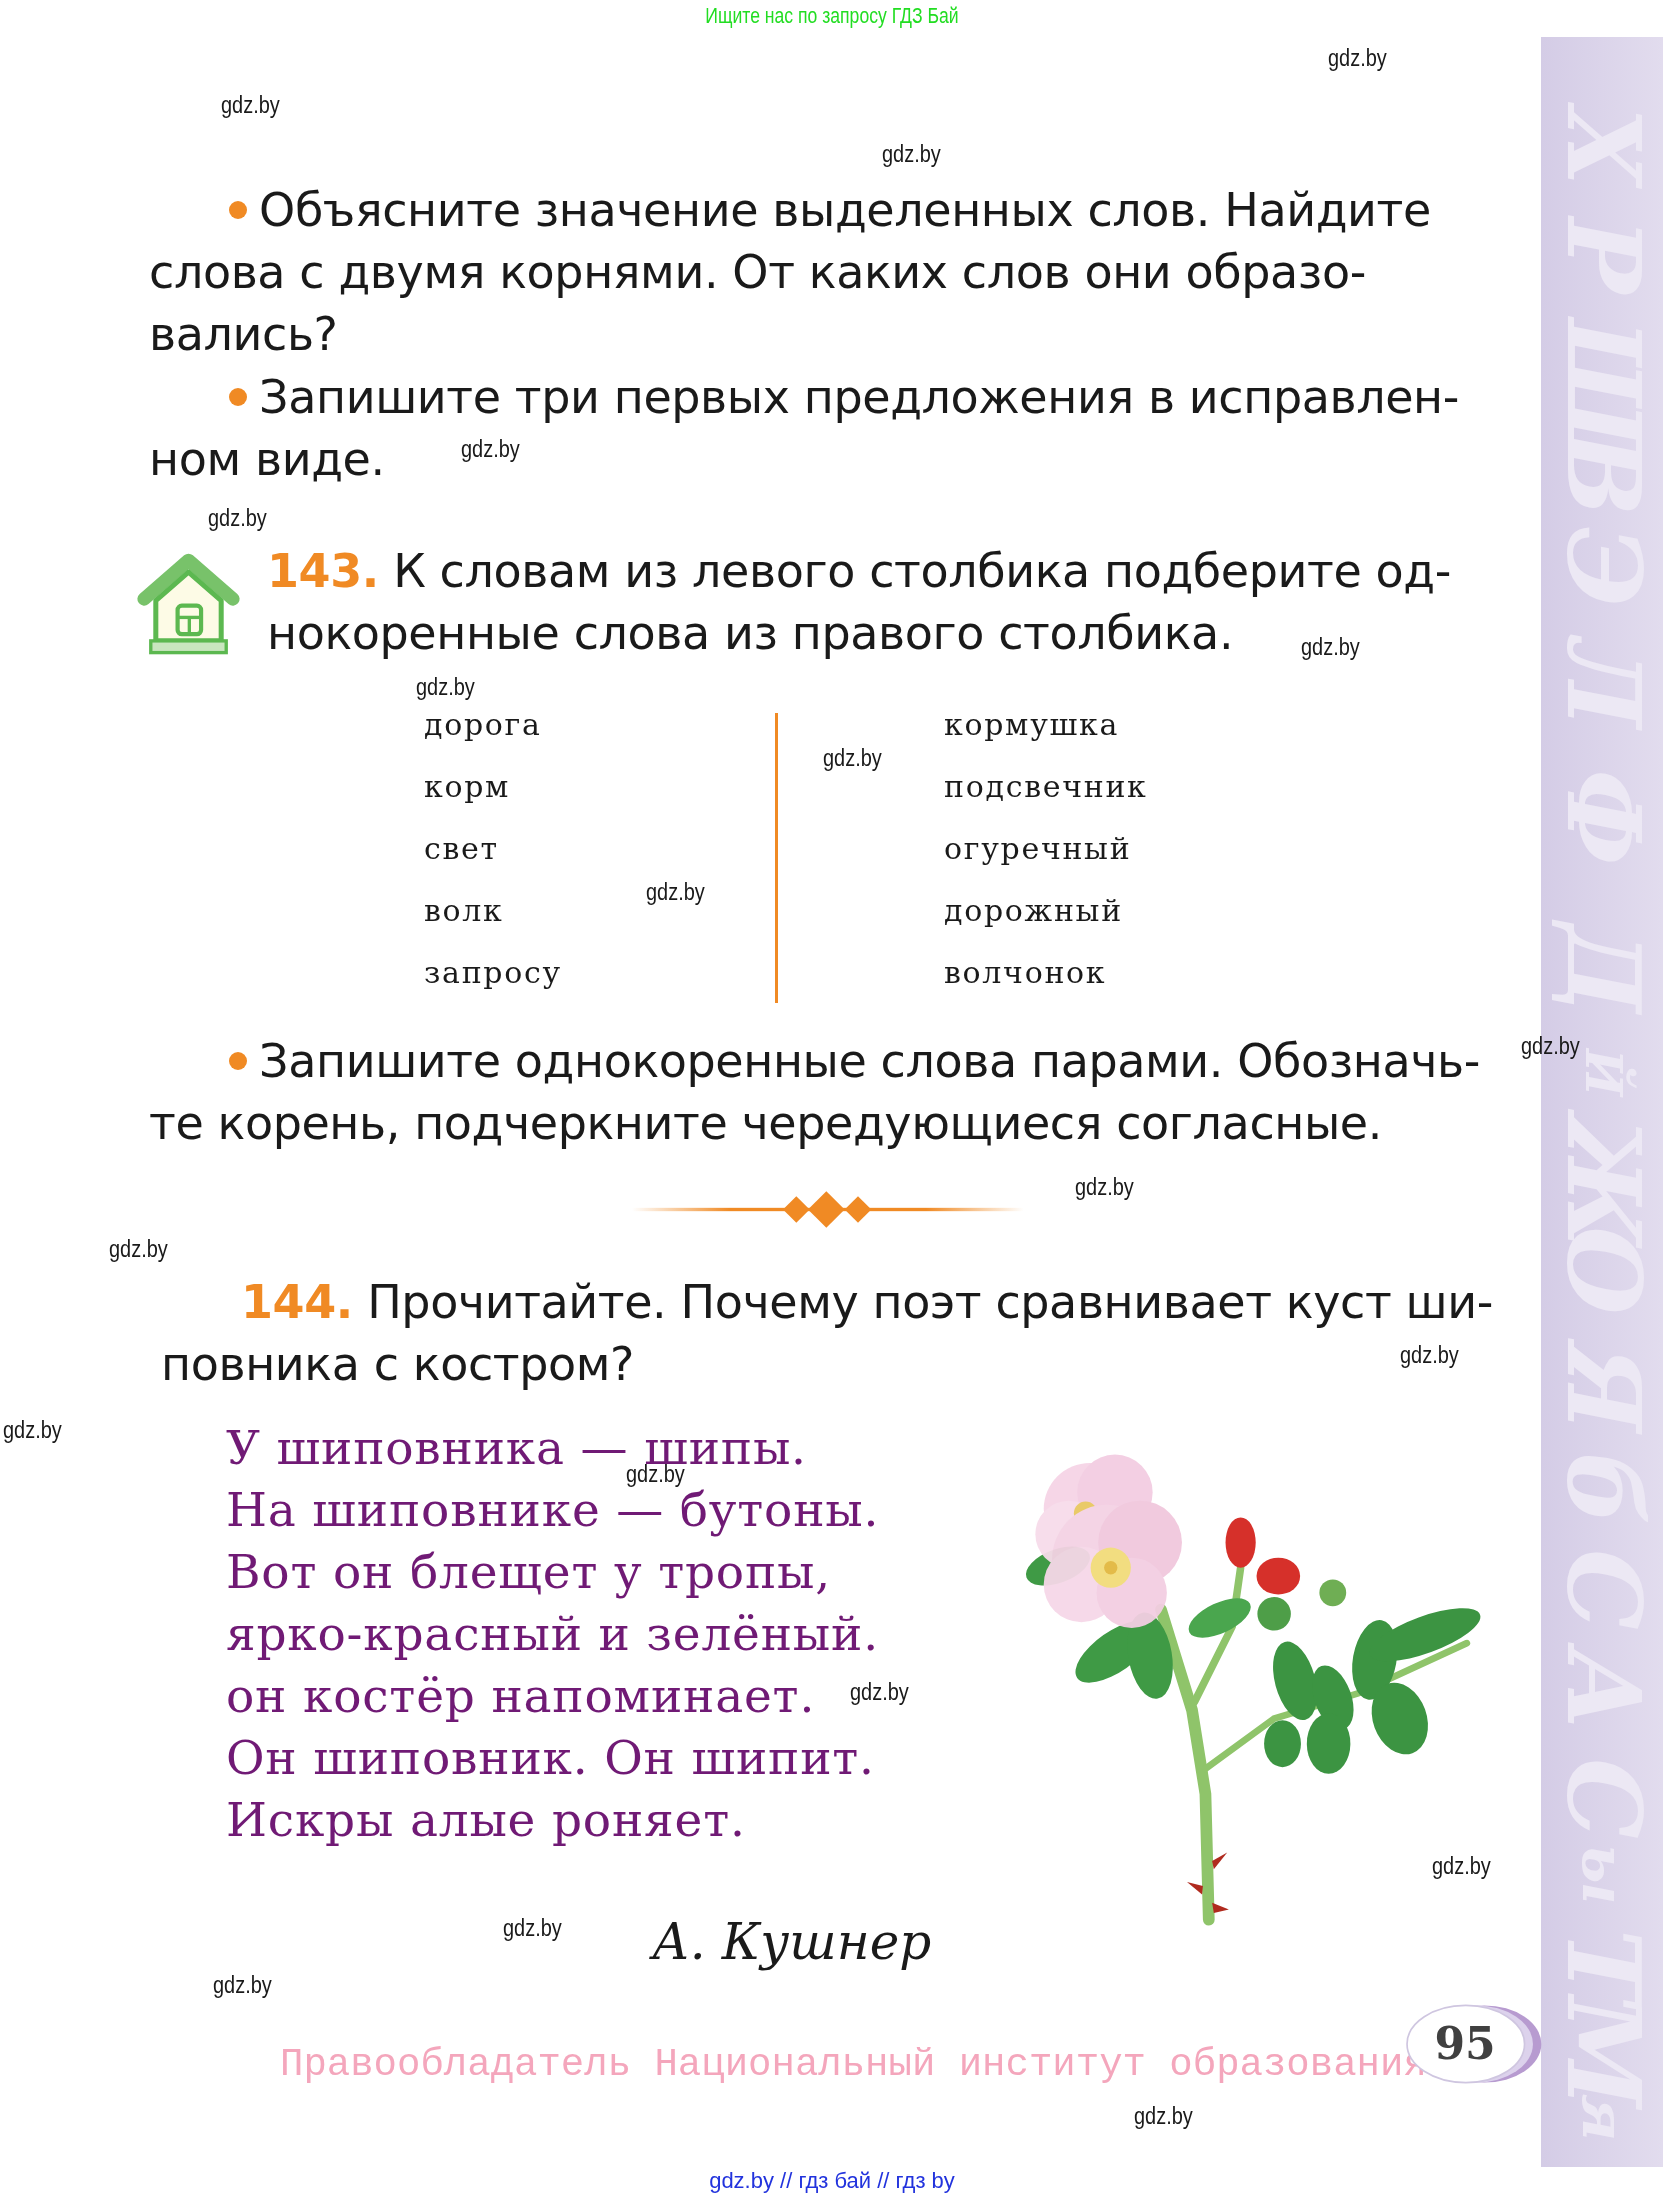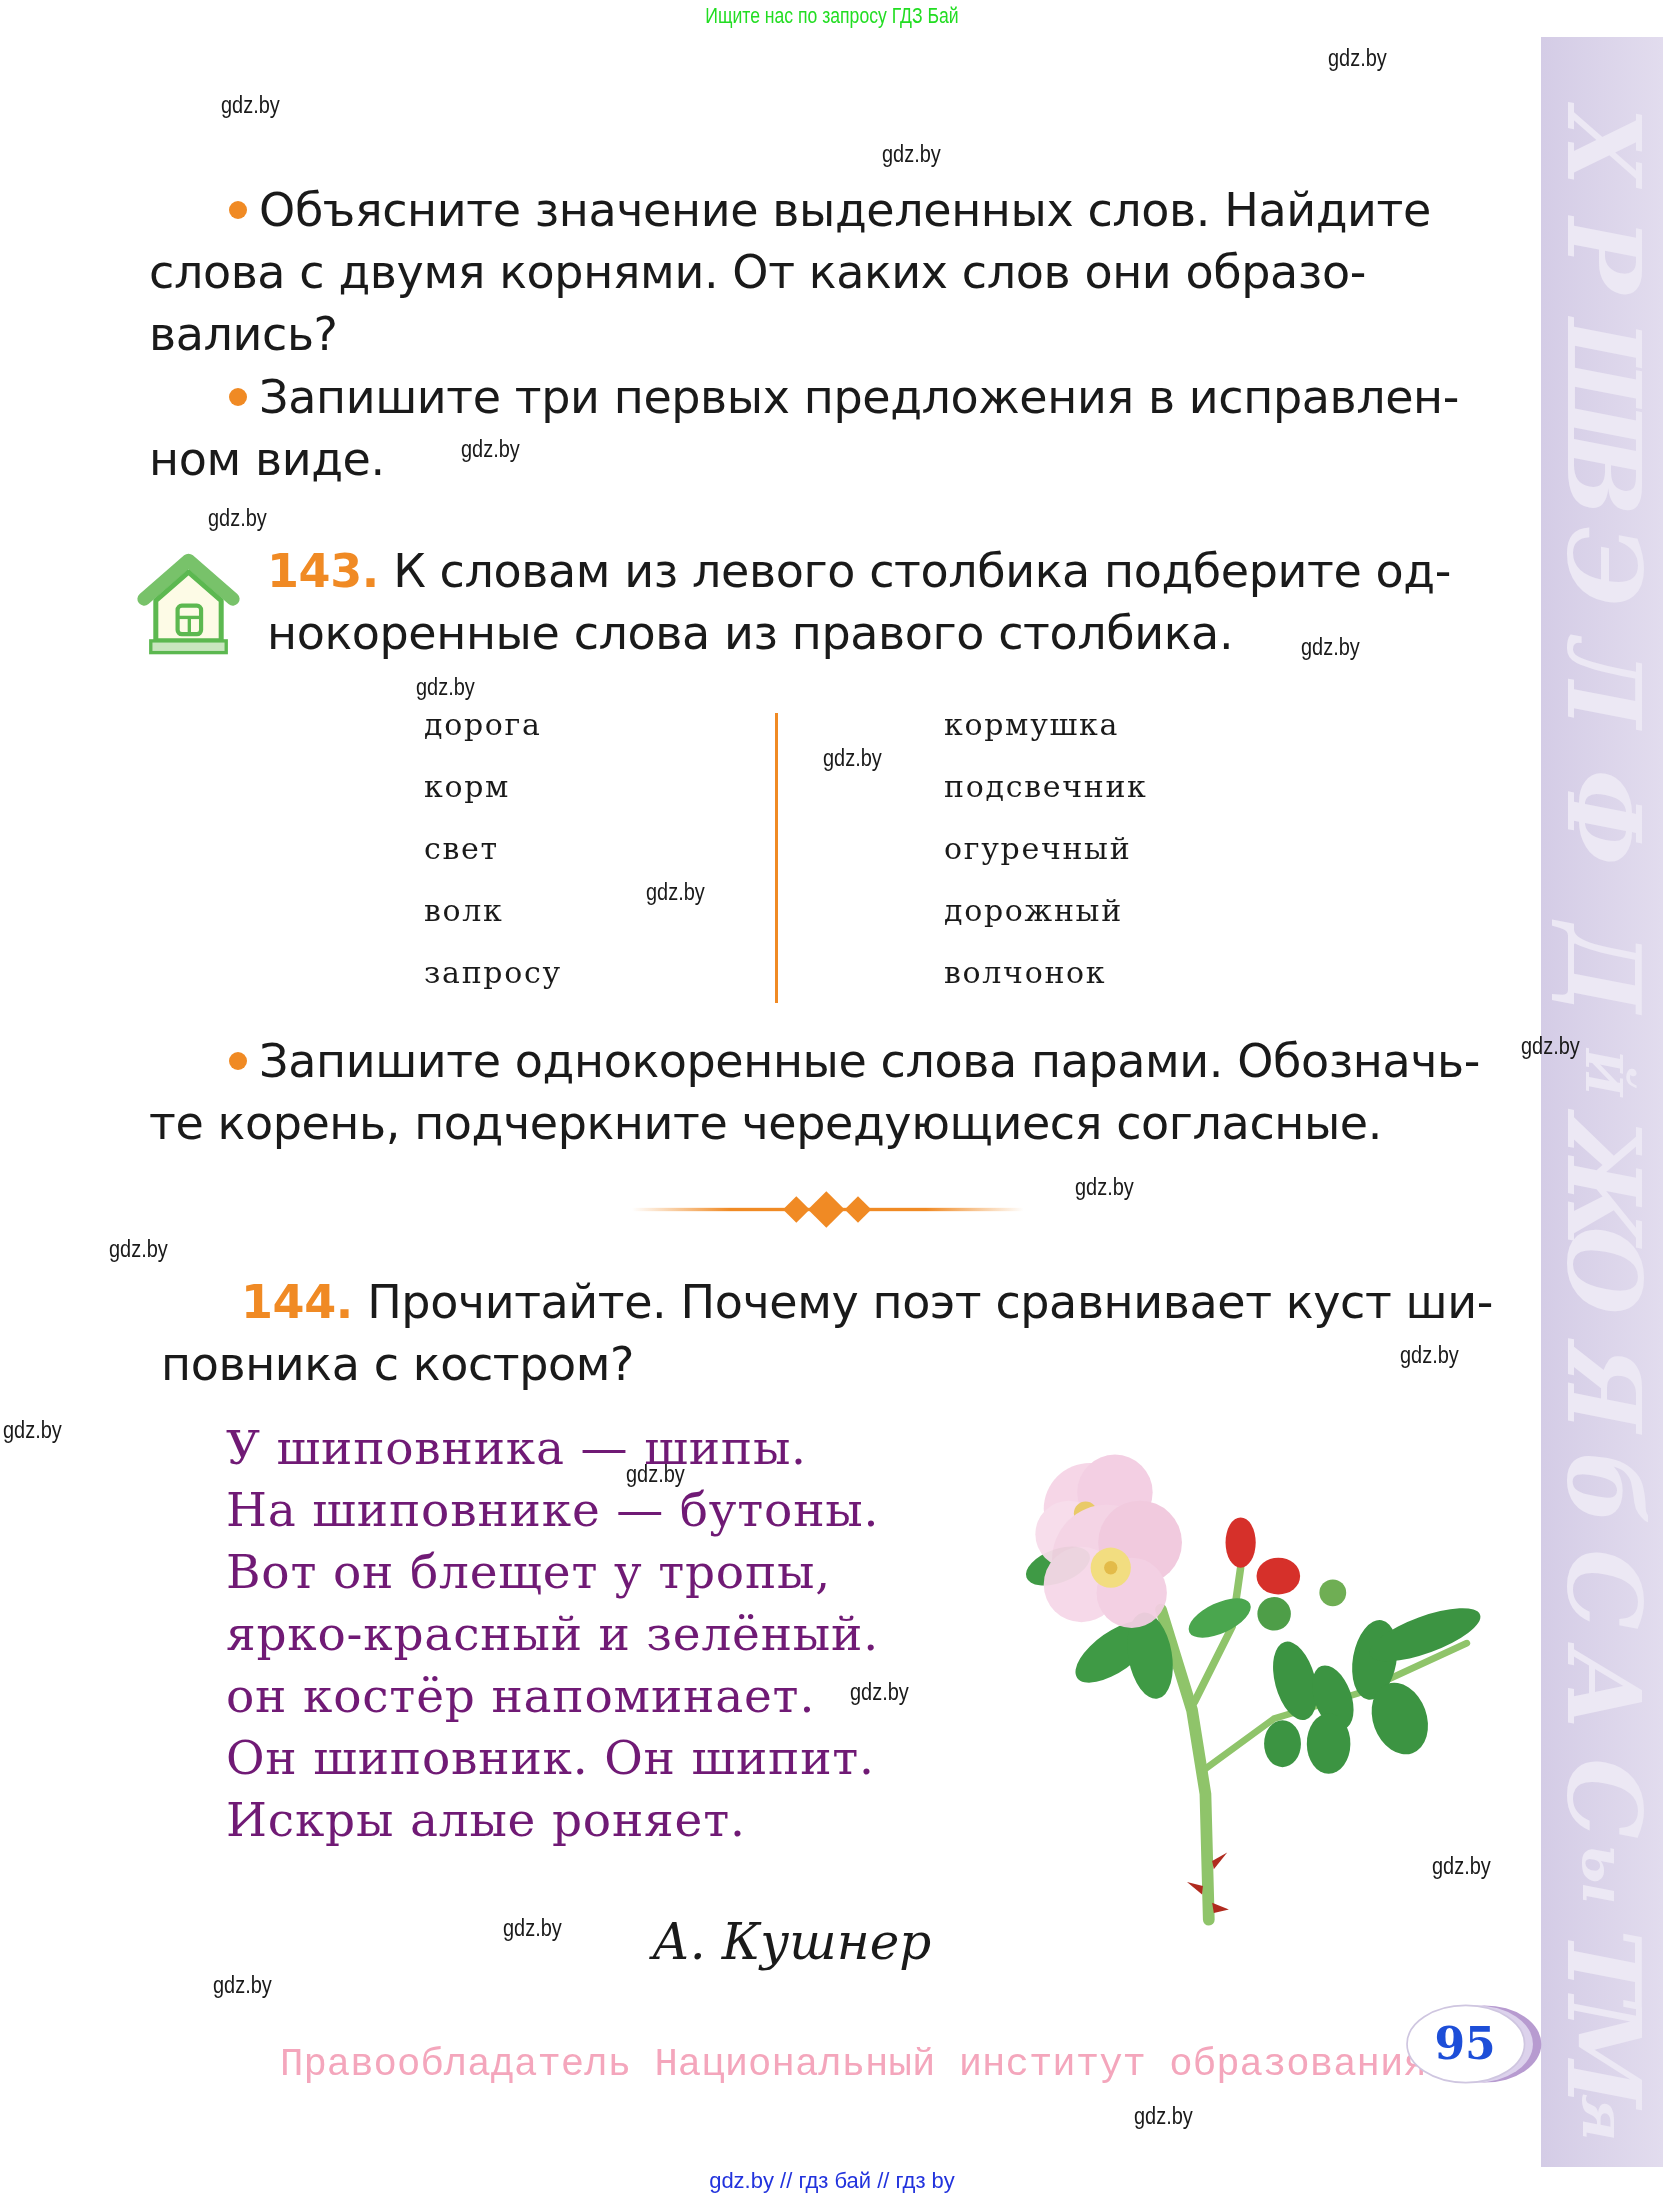--- a/index.html
+++ b/index.html
@@ -54,21 +54,21 @@
   .copyright {
     font-family: "Liberation Sans", sans-serif; font-size: 39px; color: #f4a6bc;
     white-space: nowrap;
   }
   .page-oval {
     left: 1402px; top: 2002px; width: 141px; height: 84px;
   }
   .page-num {
     position: absolute; left: 0; top: 0; width: 126px; height: 84px;
     line-height: 84px; text-align: center;
-    font-family: "DejaVu Serif", serif; font-weight: bold; font-size: 44px; color: #1d4ed8;
+    font-family: "DejaVu Serif", serif; font-weight: bold; font-size: 44px; color: #404040;
   }
   .footer-links {
     left: 0; top: 2168px; width: 1664px; text-align: center;
     font-family: "Liberation Sans", sans-serif; font-size: 22px; color: #2233dd;
   }
 </style>
 </head>
 <body>
 
 <div class="abs top-banner">Ищите нас по запросу ГДЗ Бай</div>

